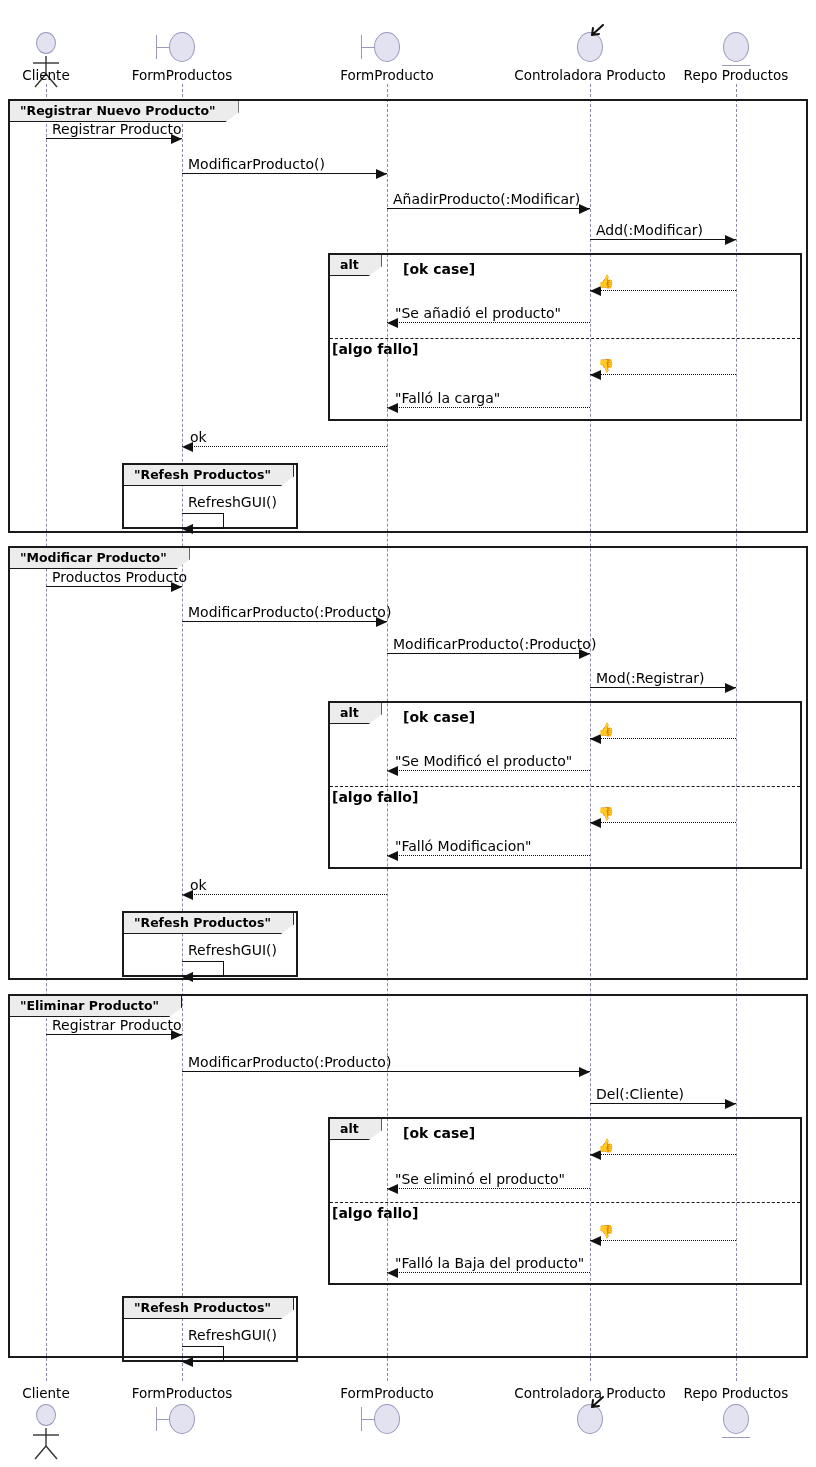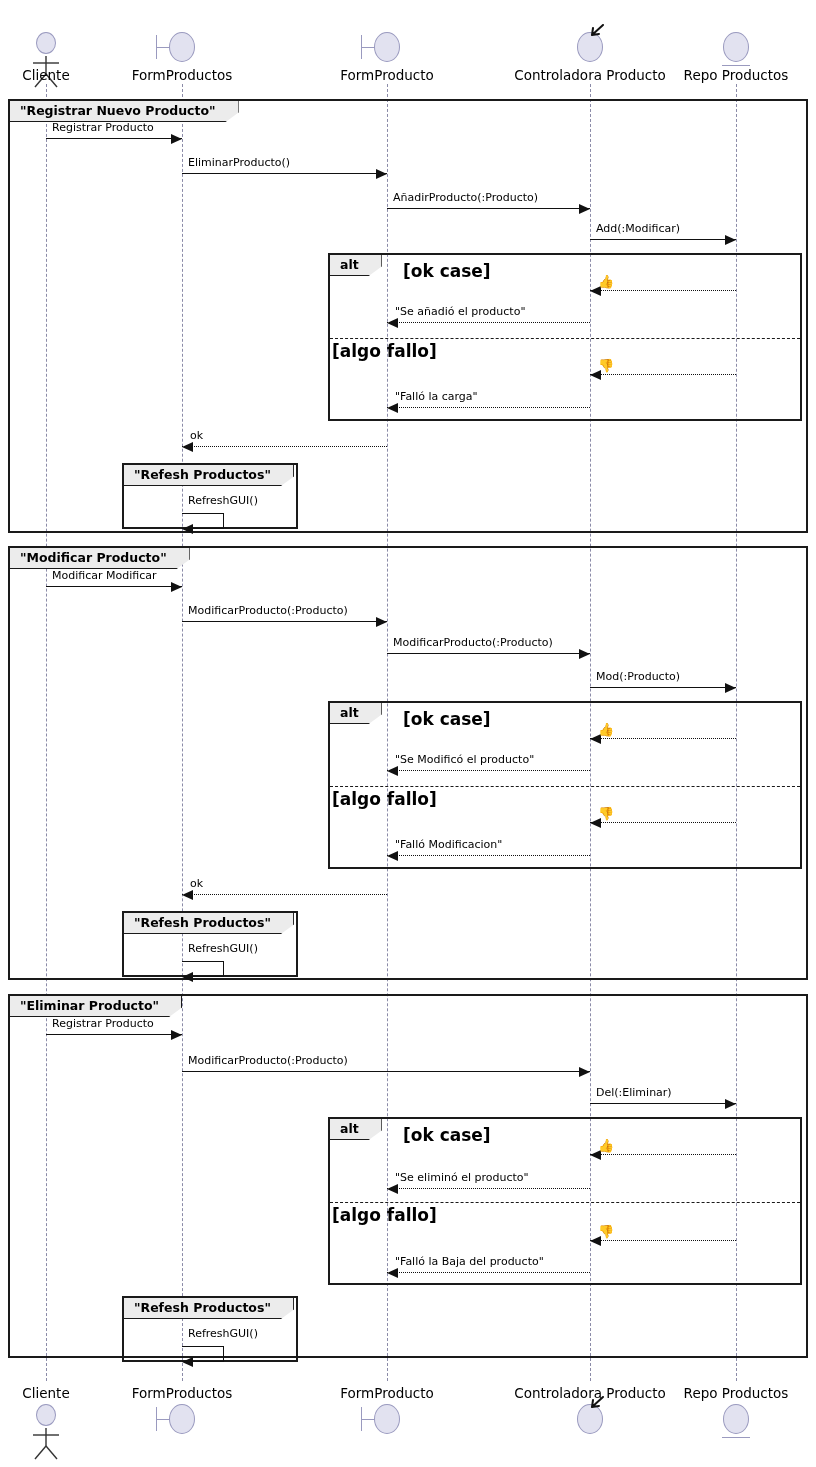--- a/index.html
+++ b/index.html
@@ -47,40 +47,40 @@
   }
   .frag-label{
     position:absolute;left:0;top:0;box-sizing:border-box;
     background:#ECECEC;border-right:1.6px solid #1a1a1a;
     border-bottom:1.6px solid #1a1a1a;
     font-weight:bold;font-size:12.5px;
     padding:2px 22px 3px 10px;white-space:nowrap;
     clip-path:polygon(0 0,100% 0,100% 55%,calc(100% - 13px) 100%,0 100%);
   }
   .guard{
-    position:absolute;font-weight:bold;font-size:17px;white-space:nowrap;
+    position:absolute;font-weight:bold;font-size:14px;white-space:nowrap;
   }
   .altsep{
     position:absolute;height:0;border-top:1.4px dashed #1a1a1a;
   }
 
   
   .msgline{position:absolute;height:0;border-top:1.5px solid #111;}
   .msgline.dotted{border-top:1.5px dotted #111;}
   .arrowhead{position:absolute;width:0;height:0;}
   .arrowhead.right{
     border-top:5px solid transparent;border-bottom:5px solid transparent;
     border-left:11px solid #111;
   }
   .arrowhead.left{
     border-top:5px solid transparent;border-bottom:5px solid transparent;
     border-right:11px solid #111;
   }
   .msgtext{
-    position:absolute;font-size:11px;white-space:nowrap;
+    position:absolute;font-size:14px;white-space:nowrap;
   }
   .selfbox{
     position:absolute;box-sizing:border-box;
     border:1.5px solid #111;border-left:none;
   }
   .emoji{
     position:absolute;font-size:13px;line-height:1;white-space:nowrap;
     color:#3a3a3a;
   }
   .actor-head{
@@ -171,24 +171,24 @@
     <div class="lifeline" style="left: 387px; top: 84px; height: 1297px;"></div>
     <div class="lifeline" style="left: 590px; top: 84px; height: 1297px;"></div>
     <div class="lifeline" style="left: 736px; top: 84px; height: 1297px;"></div>
     <div class="frag" style="left: 8px; top: 99px; width: 800px; height: 434px;"></div>
     <div class="frag-label" style="left: 10px; top: 101px;">"Registrar Nuevo Producto"</div>
     <div class="msgline" style="left: 46px; top: 138px; width: 136px;"></div>
     <div class="arrowhead right" style="left: 171px; top: 133.5px;"></div>
     <div class="msgtext" style="top: 121px; left: 52px;">Registrar Producto</div>
     <div class="msgline" style="left: 182px; top: 173px; width: 205px;"></div>
     <div class="arrowhead right" style="left: 376px; top: 168.5px;"></div>
-    <div class="msgtext" style="top: 156px; left: 188px;">EliminarProducto()</div>
+    <div class="msgtext" style="top: 156px; left: 188px;">ModificarProducto()</div>
     <div class="msgline" style="left: 387px; top: 208px; width: 203px;"></div>
     <div class="arrowhead right" style="left: 579px; top: 203.5px;"></div>
-    <div class="msgtext" style="top: 191px; left: 393px;">AñadirProducto(:Producto)</div>
+    <div class="msgtext" style="top: 191px; left: 393px;">AñadirProducto(:Modificar)</div>
     <div class="msgline" style="left: 590px; top: 239px; width: 146px;"></div>
     <div class="arrowhead right" style="left: 725px; top: 234.5px;"></div>
     <div class="msgtext" style="top: 222px; left: 596px;">Add(:Modificar)</div>
     <div class="frag" style="left: 328px; top: 253px; width: 474px; height: 168px;"></div>
     <div class="frag-label" style="left: 330px; top: 255px;">alt</div>
     <div class="guard" style="left: 403px; top: 261px;">[ok case]</div>
     <div class="altsep" style="left: 330px; top: 338px; width: 470px;"></div>
     <div class="guard" style="left: 332px; top: 341px;">[algo fallo]</div>
     <div class="msgline dotted" style="left: 590px; top: 290px; width: 146px;"></div>
     <div class="arrowhead left" style="left: 590px; top: 285.5px;"></div>
@@ -207,30 +207,30 @@
     <div class="msgtext" style="top: 429px; left: 190px;">ok</div>
     <div class="frag" style="left: 122px; top: 463px; width: 176px; height: 66px;"></div>
     <div class="frag-label" style="left: 124px; top: 465px;">"Refesh Productos"</div>
     <div class="msgtext" style="left: 188px; top: 494px;">RefreshGUI()</div>
     <div class="selfbox" style="left: 182px; top: 513px; width: 42px; height: 16px;"></div>
     <div class="arrowhead left" style="left: 182px; top: 524px;"></div>
     <div class="frag" style="left: 8px; top: 546px; width: 800px; height: 434px;"></div>
     <div class="frag-label" style="left: 10px; top: 548px;">"Modificar Producto"</div>
     <div class="msgline" style="left: 46px; top: 586px; width: 136px;"></div>
     <div class="arrowhead right" style="left: 171px; top: 581.5px;"></div>
-    <div class="msgtext" style="top: 569px; left: 52px;">Modificar Modificar</div>
+    <div class="msgtext" style="top: 569px; left: 52px;">Productos Producto</div>
     <div class="msgline" style="left: 182px; top: 621px; width: 205px;"></div>
     <div class="arrowhead right" style="left: 376px; top: 616.5px;"></div>
     <div class="msgtext" style="top: 604px; left: 188px;">ModificarProducto(:Producto)</div>
     <div class="msgline" style="left: 387px; top: 653px; width: 203px;"></div>
     <div class="arrowhead right" style="left: 579px; top: 648.5px;"></div>
     <div class="msgtext" style="top: 636px; left: 393px;">ModificarProducto(:Producto)</div>
     <div class="msgline" style="left: 590px; top: 687px; width: 146px;"></div>
     <div class="arrowhead right" style="left: 725px; top: 682.5px;"></div>
-    <div class="msgtext" style="top: 670px; left: 596px;">Mod(:Producto)</div>
+    <div class="msgtext" style="top: 670px; left: 596px;">Mod(:Registrar)</div>
     <div class="frag" style="left: 328px; top: 701px; width: 474px; height: 168px;"></div>
     <div class="frag-label" style="left: 330px; top: 703px;">alt</div>
     <div class="guard" style="left: 403px; top: 709px;">[ok case]</div>
     <div class="altsep" style="left: 330px; top: 786px; width: 470px;"></div>
     <div class="guard" style="left: 332px; top: 789px;">[algo fallo]</div>
     <div class="msgline dotted" style="left: 590px; top: 738px; width: 146px;"></div>
     <div class="arrowhead left" style="left: 590px; top: 733.5px;"></div>
     <div class="emoji" style="left: 598px; top: 723px;">👍</div>
     <div class="msgline dotted" style="left: 387px; top: 770px; width: 203px;"></div>
     <div class="arrowhead left" style="left: 387px; top: 765.5px;"></div>
@@ -252,21 +252,21 @@
     <div class="frag" style="left: 8px; top: 994px; width: 800px; height: 364px;"></div>
     <div class="frag-label" style="left: 10px; top: 996px;">"Eliminar Producto"</div>
     <div class="msgline" style="left: 46px; top: 1034px; width: 136px;"></div>
     <div class="arrowhead right" style="left: 171px; top: 1029.5px;"></div>
     <div class="msgtext" style="top: 1017px; left: 52px;">Registrar Producto</div>
     <div class="msgline" style="left: 182px; top: 1071px; width: 408px;"></div>
     <div class="arrowhead right" style="left: 579px; top: 1066.5px;"></div>
     <div class="msgtext" style="top: 1054px; left: 188px;">ModificarProducto(:Producto)</div>
     <div class="msgline" style="left: 590px; top: 1103px; width: 146px;"></div>
     <div class="arrowhead right" style="left: 725px; top: 1098.5px;"></div>
-    <div class="msgtext" style="top: 1086px; left: 596px;">Del(:Eliminar)</div>
+    <div class="msgtext" style="top: 1086px; left: 596px;">Del(:Cliente)</div>
     <div class="frag" style="left: 328px; top: 1117px; width: 474px; height: 168px;"></div>
     <div class="frag-label" style="left: 330px; top: 1119px;">alt</div>
     <div class="guard" style="left: 403px; top: 1125px;">[ok case]</div>
     <div class="altsep" style="left: 330px; top: 1202px; width: 470px;"></div>
     <div class="guard" style="left: 332px; top: 1205px;">[algo fallo]</div>
     <div class="msgline dotted" style="left: 590px; top: 1154px; width: 146px;"></div>
     <div class="arrowhead left" style="left: 590px; top: 1149.5px;"></div>
     <div class="emoji" style="left: 598px; top: 1139px;">👍</div>
     <div class="msgline dotted" style="left: 387px; top: 1188px; width: 203px;"></div>
     <div class="arrowhead left" style="left: 387px; top: 1183.5px;"></div>

